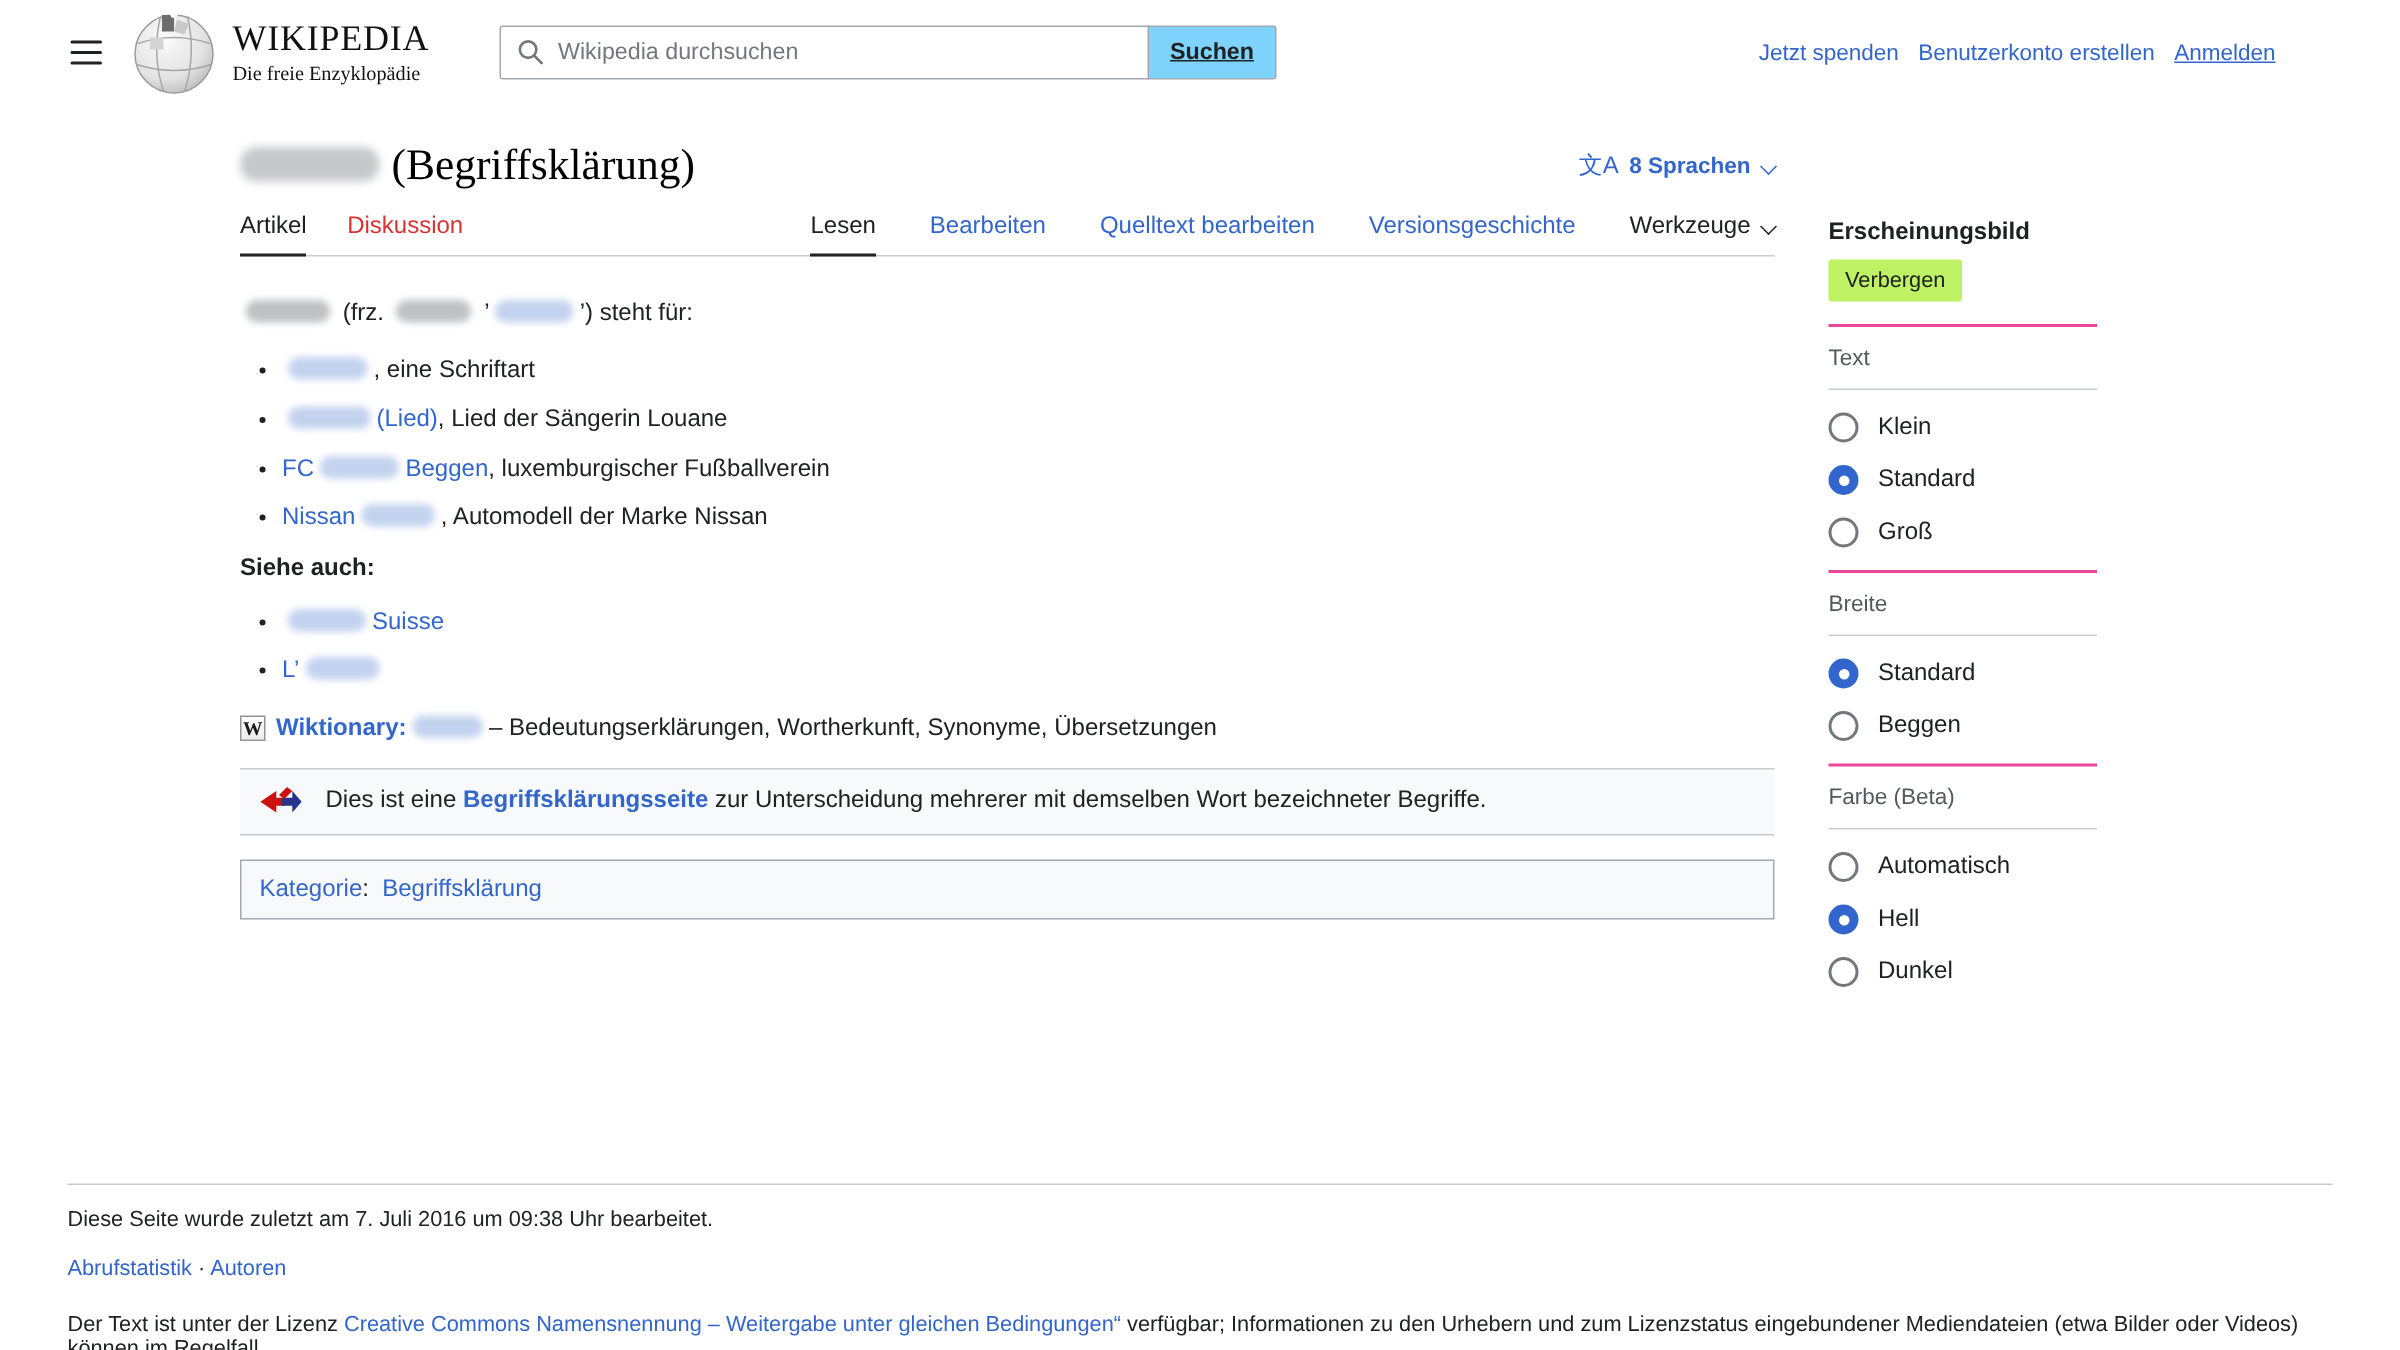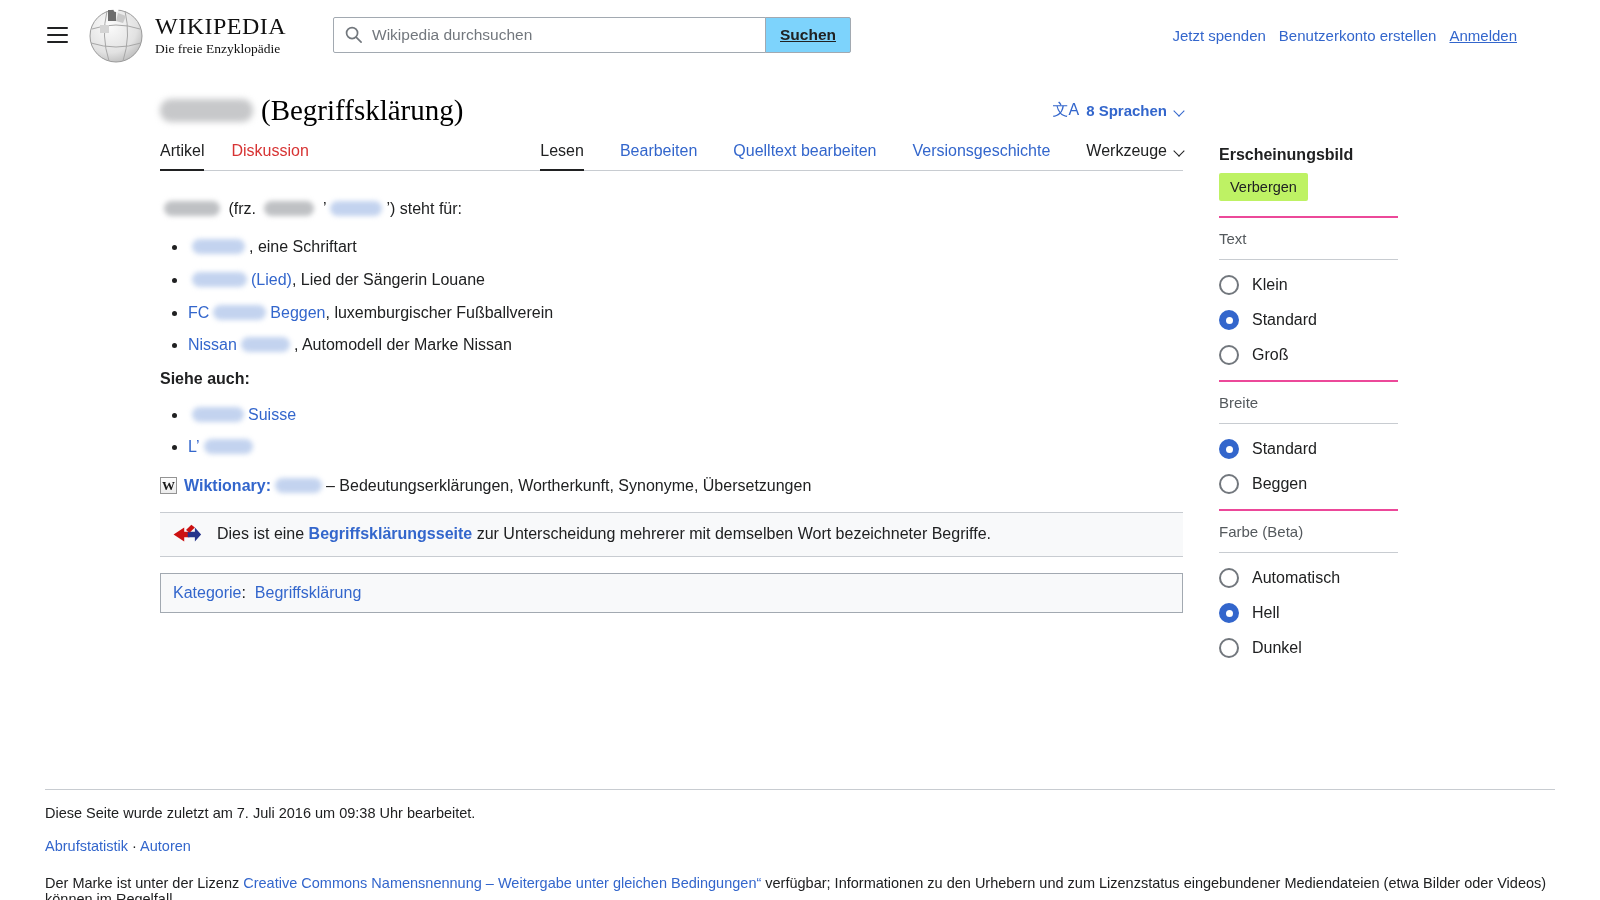--- a/index.html
+++ b/index.html
@@ -255,14 +255,14 @@
           <span class="radio"></span>
           <span class="opt-label">Dunkel</span>
         </div>
       </div>
     </div>
 </aside>
 
 <footer class="pagefoot">
   <div>Diese Seite wurde zuletzt am 7. Juli 2016 um 09:38 Uhr bearbeitet.</div>
   <div class="f-links"><a href="#">Abrufstatistik</a><span> · </span><a href="#">Autoren</a></div>
-  <div class="f-license seg-host"><span>Der Marke ist unter der Lizenz </span><a href="#" class="wlink">Creative Commons Namensnennung – Weitergabe unter gleichen Bedingungen“</a><span> verfügbar; Informationen zu den Urhebern und zum Lizenzstatus eingebundener Mediendateien (etwa Bilder oder Videos) können im Regelfall</span></div>
+  <div class="f-license seg-host"><span>Der Text ist unter der Lizenz </span><a href="#" class="wlink">Creative Commons Namensnennung – Weitergabe unter gleichen Bedingungen“</a><span> verfügbar; Informationen zu den Urhebern und zum Lizenzstatus eingebundener Mediendateien (etwa Bilder oder Videos) können im Regelfall</span></div>
 </footer>
 
 </body></html>

